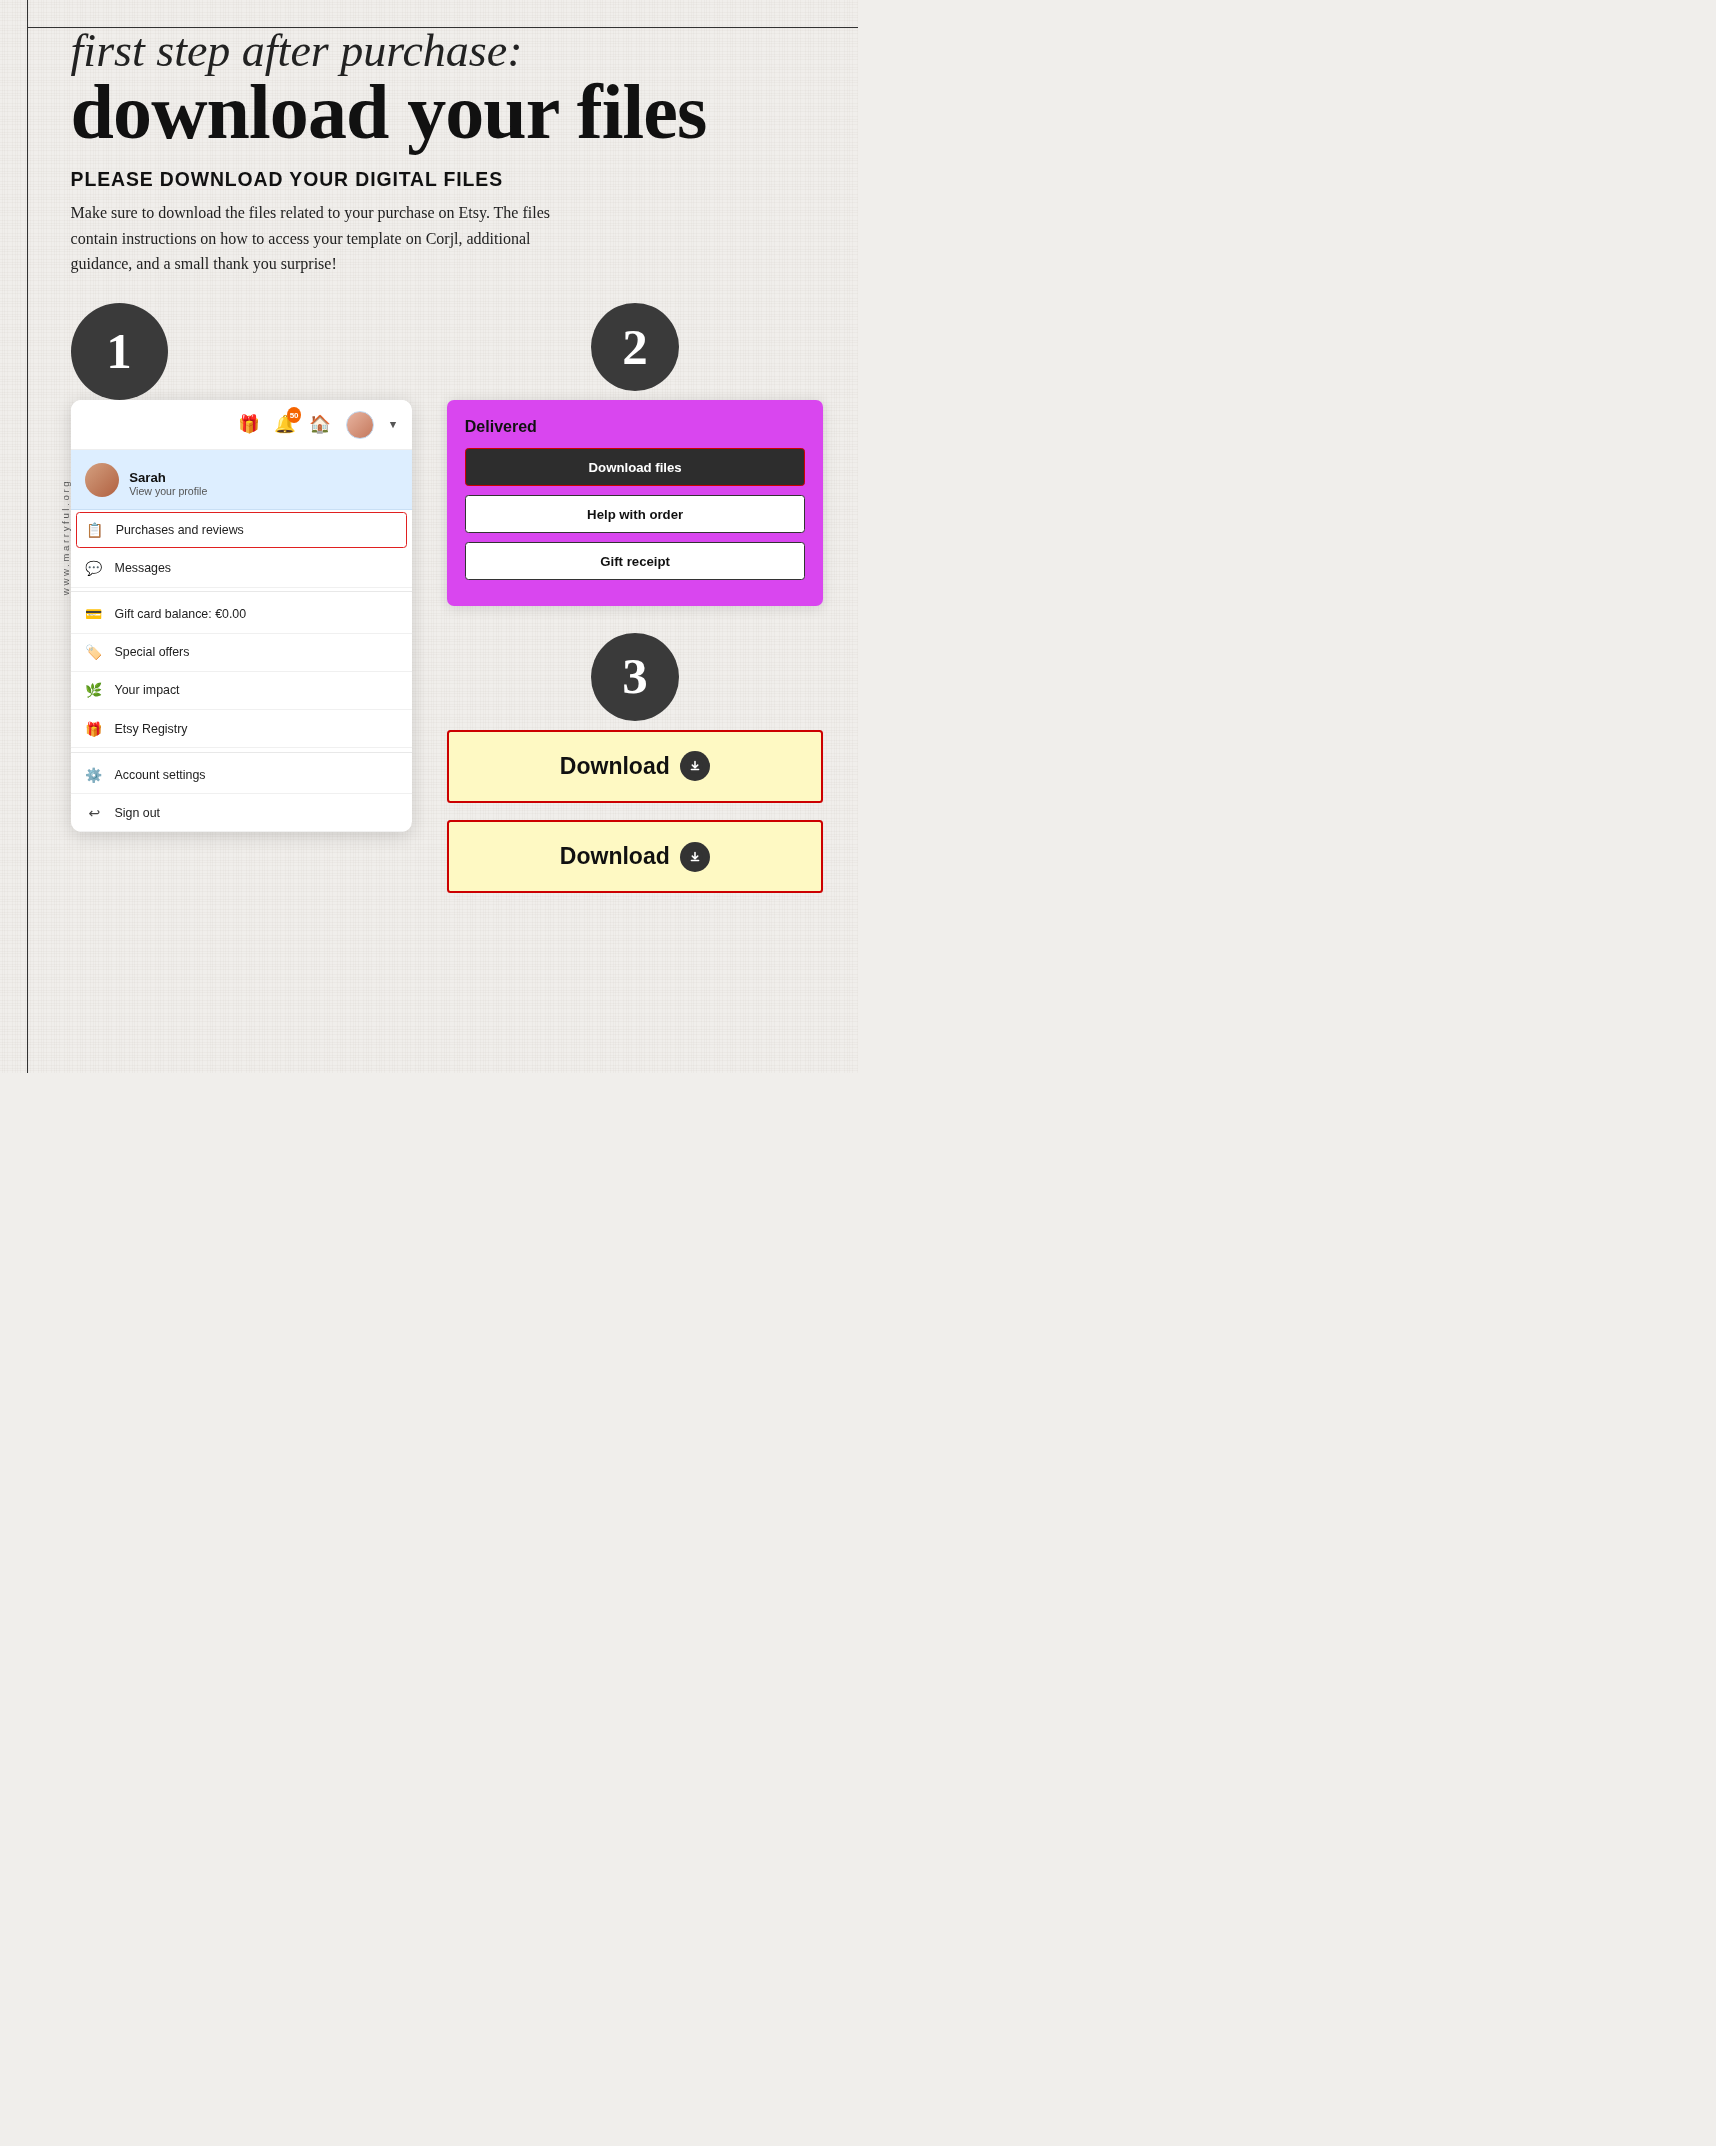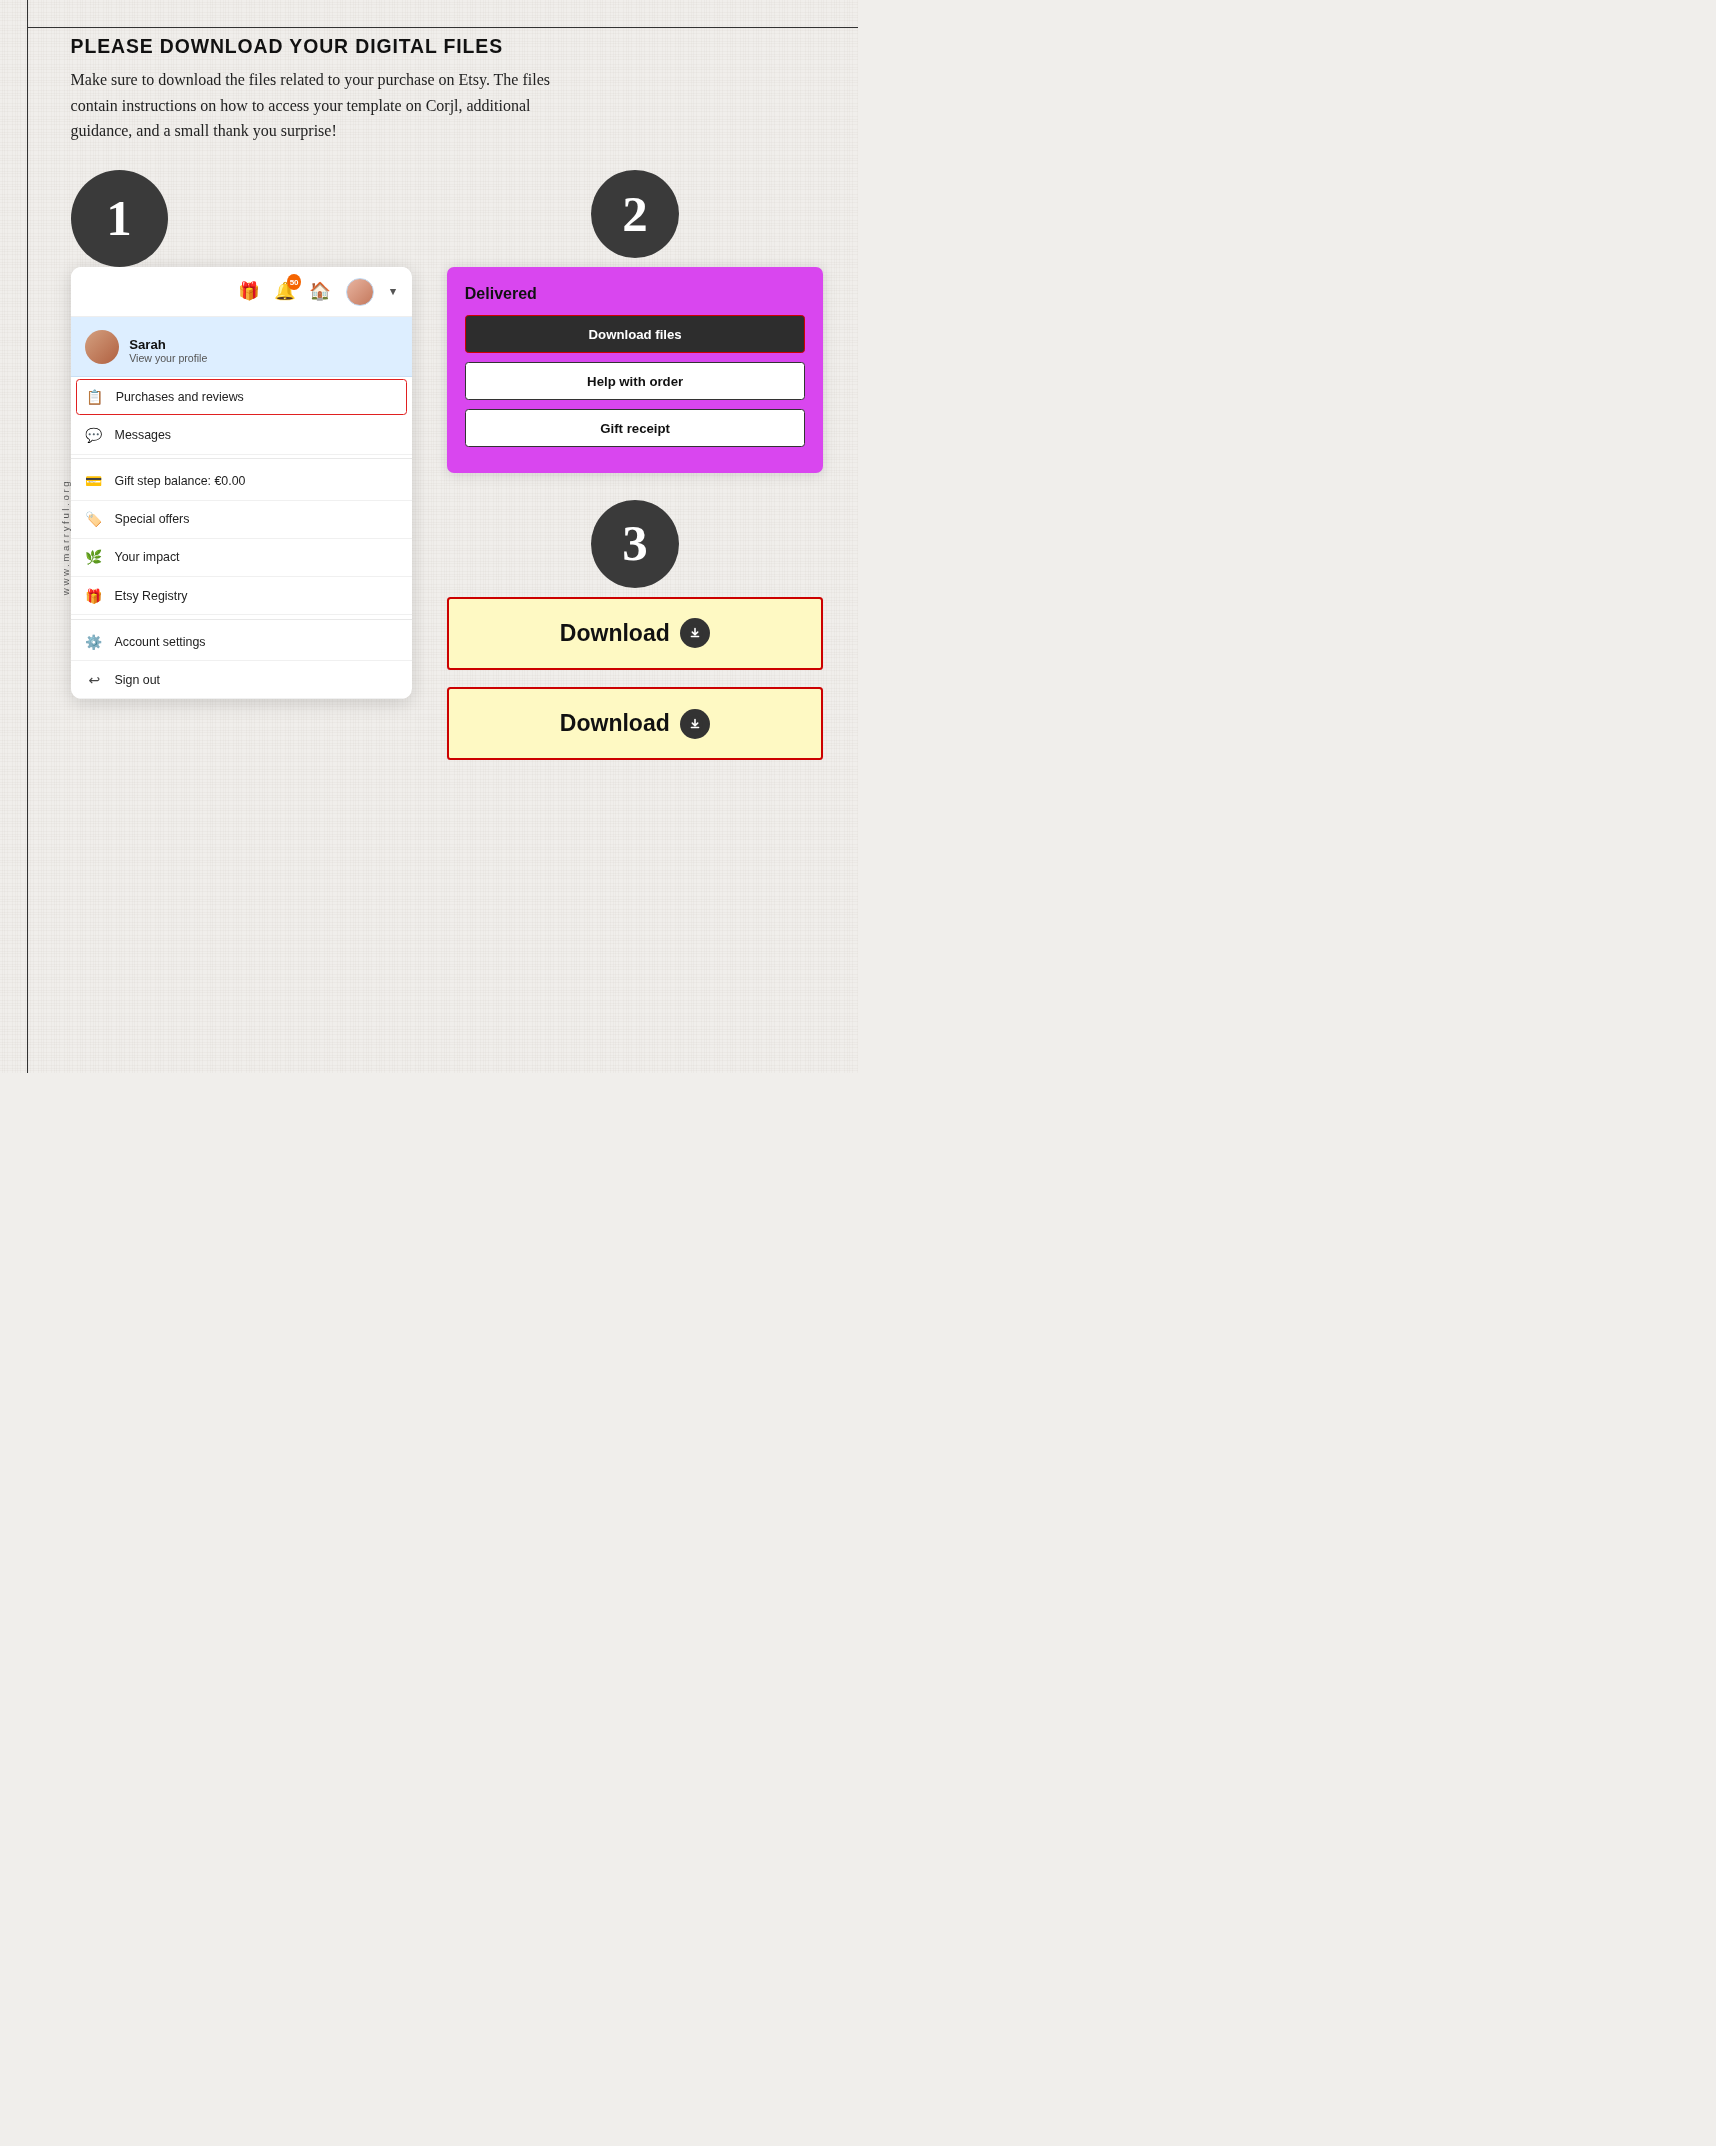--- a/index.html
+++ b/index.html
@@ -371,20 +371,24 @@
   </style>
 </head>
 <body>
 
 <div class="left-border"></div>
 <div class="top-border"></div>
 <div class="side-text">www.marryful.org</div>
 
 <div class="page-wrapper">
 
+  <div class="header">
+    <div class="script-title">first step after purchase:</div>
+    <div class="bold-title">download your files</div>
+  </div>
 
   <div class="subtitle-section">
     <div class="please-download">PLEASE DOWNLOAD YOUR DIGITAL FILES</div>
     <div class="description-text">Make sure to download the files related to your purchase on Etsy. The files contain instructions on how to access your template on Corjl, additional guidance, and a small thank you surprise!</div>
   </div>
 
   <div class="steps-row">
 
     <div class="step-col">
       <div class="step-circle large">
@@ -418,21 +422,21 @@
 
         <div class="menu-item">
           <span class="menu-item-icon">💬</span>
           <span>Messages</span>
         </div>
 
         <div class="menu-divider"></div>
 
         <div class="menu-item">
           <span class="menu-item-icon">💳</span>
-          <span>Gift step balance: €0.00</span>
+          <span>Gift card balance: €0.00</span>
         </div>
 
         <div class="menu-item">
           <span class="menu-item-icon">🏷️</span>
           <span>Special offers</span>
         </div>
 
         <div class="menu-item">
           <span class="menu-item-icon">🌿</span>
           <span>Your impact</span>

